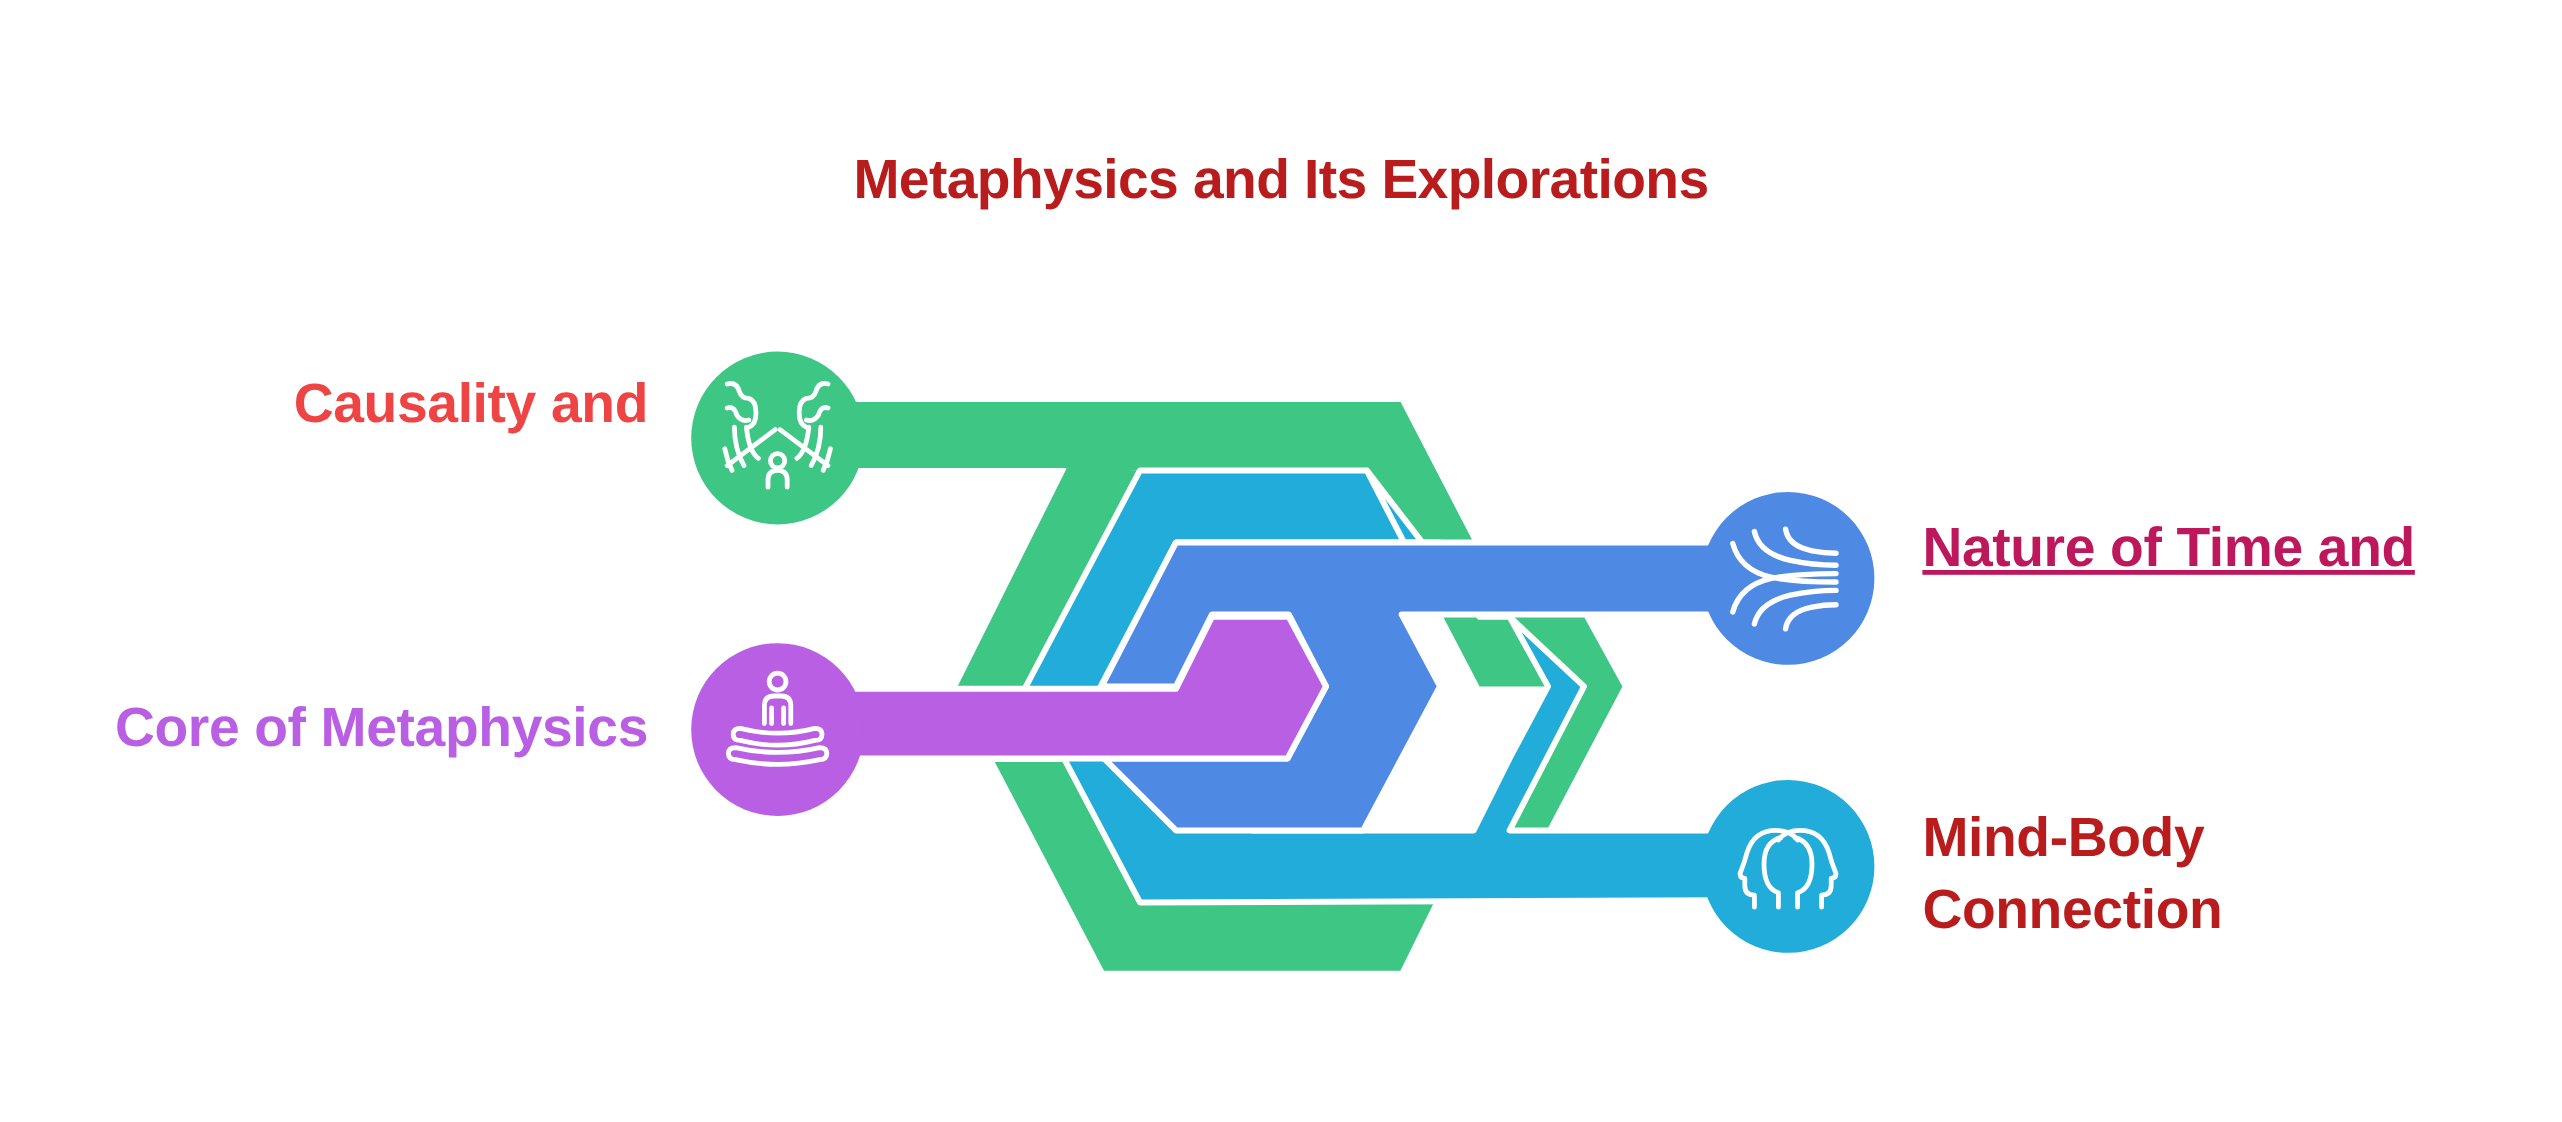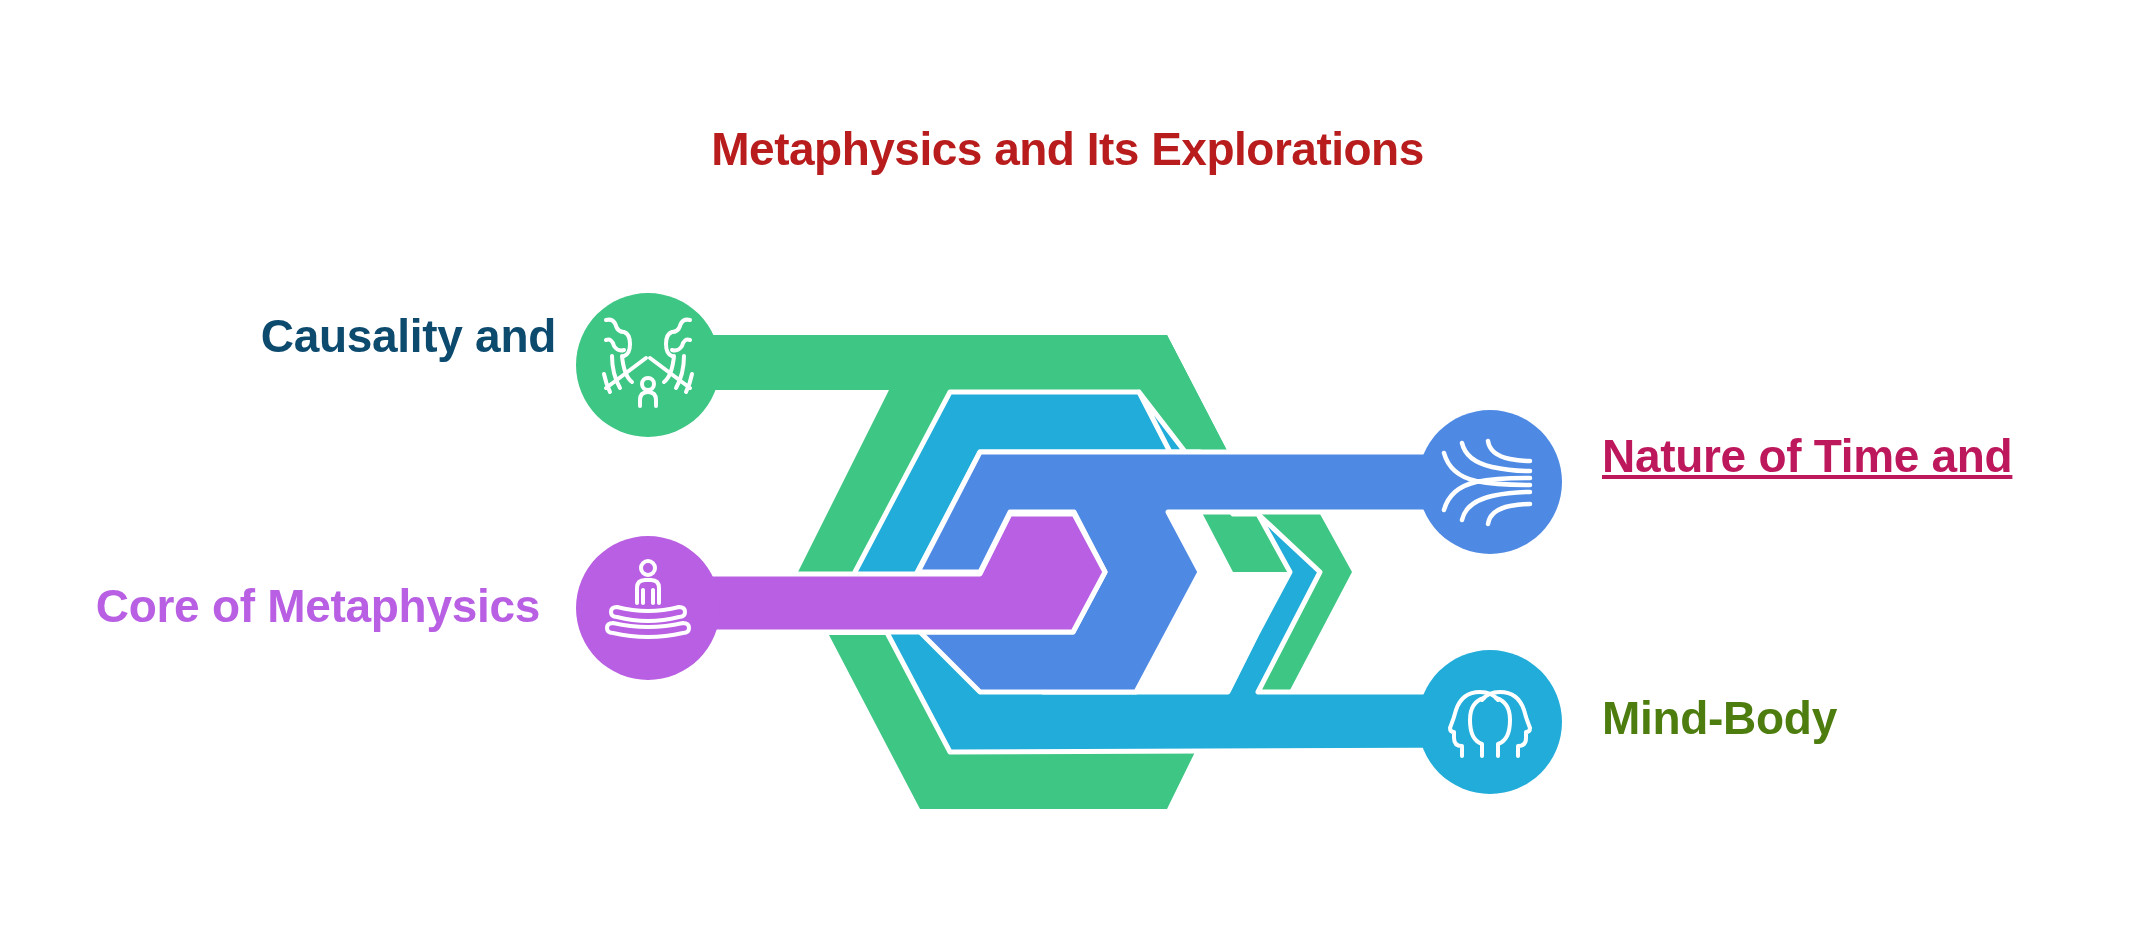--- a/index.html
+++ b/index.html
@@ -78,27 +78,28 @@
   </g>
 
   <g fill="none" stroke="#ffffff" stroke-width="4" stroke-linecap="round" stroke-linejoin="round">
     <path d="M1482 756 v-12 q-12 -4 -12 -24 q0 -18 14 -22 M1474 736"></path>
     <path d="M1462 756 v-10 q-8 0 -8 -8 v-6 q-4 0 -4 -4 q4 -10 6 -18 q6 -18 24 -18 q12 0 18 8"></path>
     <path d="M1498 756 v-12 q12 -4 12 -24 q0 -18 -14 -22"></path>
     <path d="M1518 756 v-10 q8 0 8 -8 v-6 q4 0 4 -4 q-4 -10 -6 -18 q-6 -18 -24 -18 q-12 0 -18 8"></path>
   </g>
 </svg>
 
-<div class="label left" style="left:76px; width:480px; top:306px; color:#0c4a6e;">
+<div class="label left" style="left:60px; width:480px; top:306px; color:#ef4444;">
   <span>Causality and</span>
 </div>
 
 <div class="label left" style="left:40px; width:500px; top:576px; color:#B85FE3;">
   <span>Core of Metaphysics</span>
 </div>
 
 <div class="label" style="left:1602px; width:520px; top:426px; color:#be185d;text-decoration:underline;">
   <span>Nature of Time and</span>
 </div>
 
-<div class="label" style="left:1602px; width:520px; top:667px; color:#4d7c0f;margin-top:21px;">
+<div class="label" style="left:1602px; width:520px; top:667px; color:#b91c1c;">
   <span>Mind-Body</span>
+  <span>Connection</span>
 </div>
 
 </body></html>

